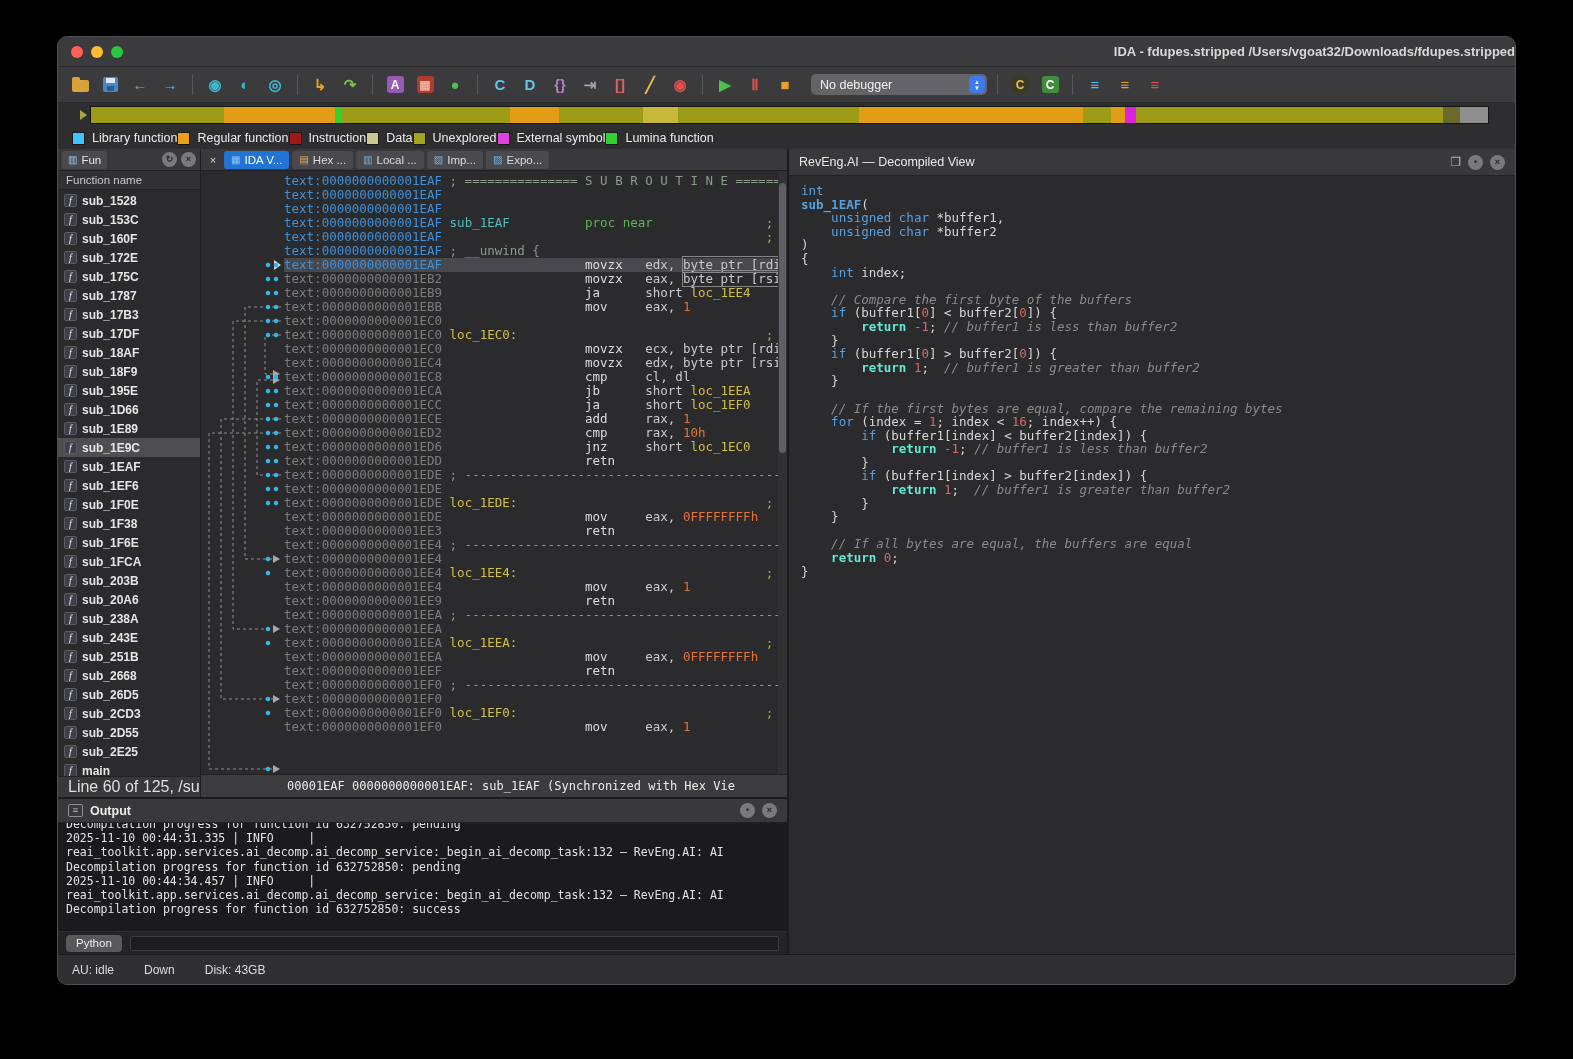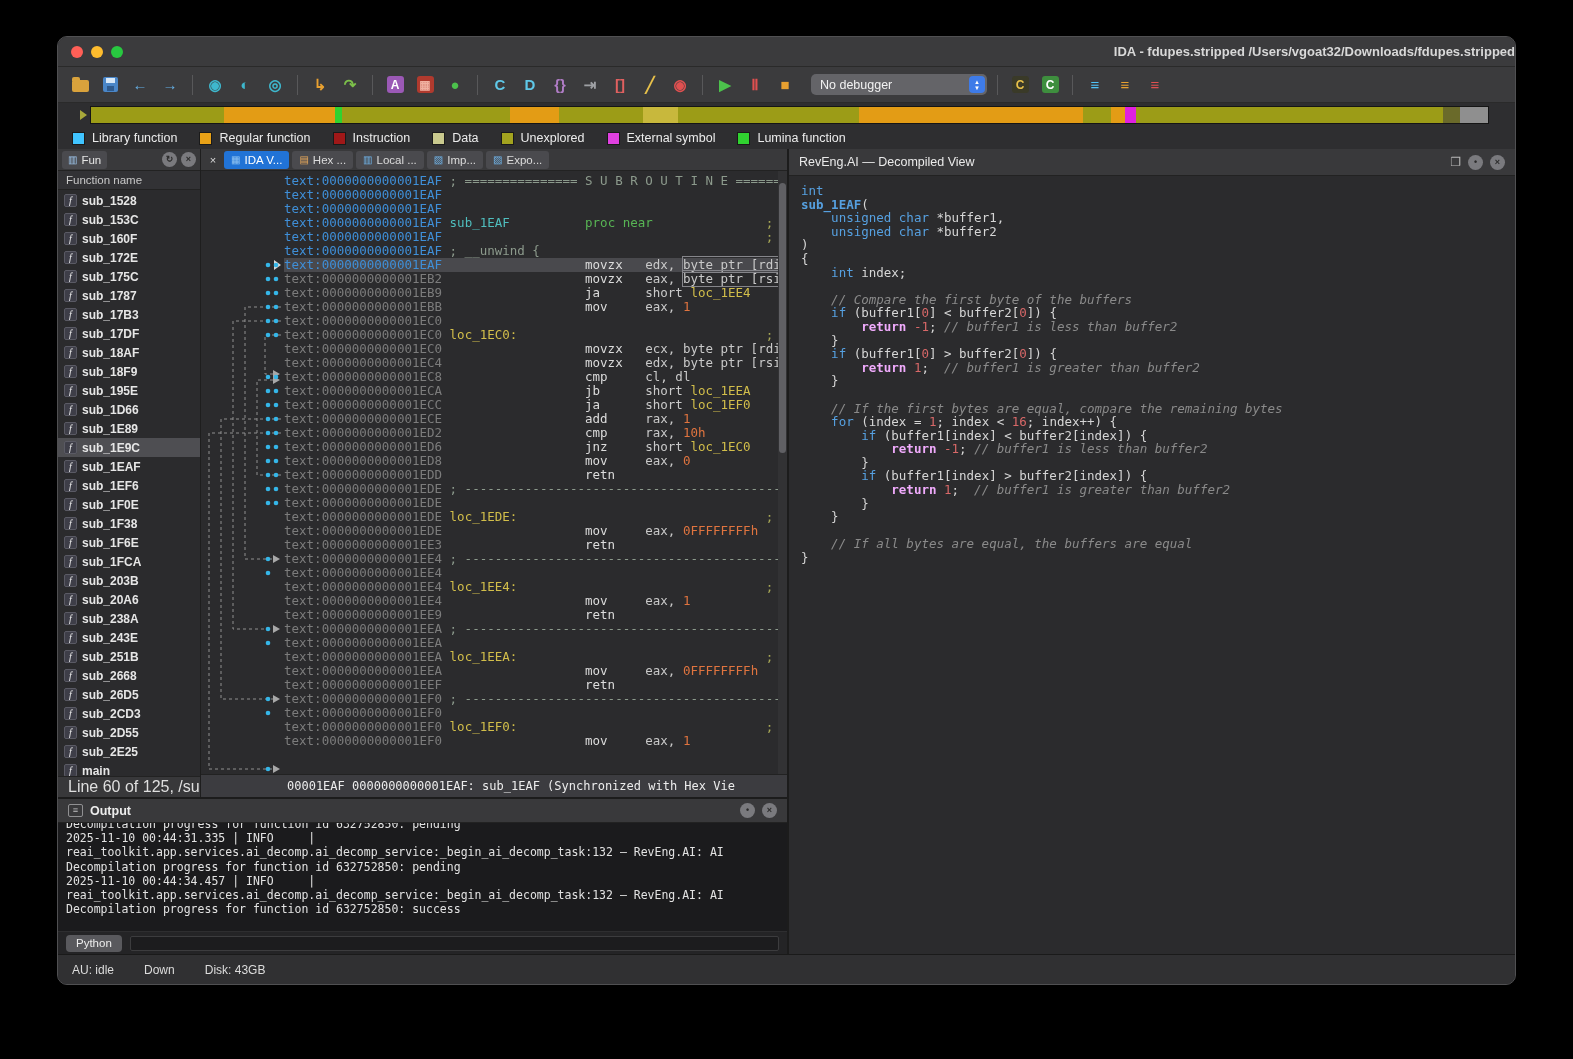--- a/index.html
+++ b/index.html
@@ -30,21 +30,21 @@
     align-items:center;position:relative;padding-left:9px;}
   .dbg-label{color:#F2F2F2;font-size:12.5px;}
   .dbg-stepper{position:absolute;right:2px;top:2px;bottom:2px;width:16px;background:#3E7BE8;border-radius:4px;
     display:flex;flex-direction:column;align-items:center;justify-content:center;color:#fff;font-size:6px;line-height:6px;}
   
   .navwrap{height:24px;display:flex;align-items:center;background:#2E2E30;padding:0 26px 0 22px;flex:0 0 auto;}
   .nav-arrow{width:0;height:0;border-left:7px solid #A8A83A;border-top:5px solid transparent;border-bottom:5px solid transparent;margin-right:3px;}
   .navband{flex:1;height:18px;display:flex;border:1px solid #151515;}
   .seg{height:100%;}
   
-  .legend{height:22px;background:#2E2E30;display:flex;align-items:center;padding-left:14px;gap:22px;flex:0 0 auto;}
+  .legend{height:22px;background:#2E2E30;display:flex;align-items:center;padding-left:14px;flex:0 0 auto;}
   .lg-item{display:flex;align-items:center;gap:7px;}
   .lg-sq{width:13px;height:13px;border:1px solid #1A1A1A;}
   .lg-lb{color:#ECECEC;font-size:12.5px;}
   
   .content{flex:1;display:flex;min-height:0;}
   .leftcol{width:729px;display:flex;flex-direction:column;min-width:0;}
   .toprow{flex:1;display:flex;min-height:0;}
   
   .fpanel{width:143px;background:#2B2B2D;border-right:1px solid #1E1E1E;display:flex;flex-direction:column;}
   .fp-tabs{height:22px;background:#39393B;border-bottom:1px solid #222;display:flex;align-items:center;padding:0 4px;gap:4px;}
@@ -89,21 +89,21 @@
     padding-left:86px;white-space:pre;overflow:hidden;}
   
   .rpanel{flex:1;border-left:2px solid #1C1C1C;display:flex;flex-direction:column;background:#2B2B2D;min-width:0;}
   .rhead{height:27px;background:#39393B;border-bottom:1px solid #222;display:flex;align-items:center;padding:0 10px;gap:28px;}
   .rtitle{color:#EAEAEA;font-size:12.5px;}
   .rbtns{margin-left:auto;display:flex;gap:7px;align-items:center;}
   .rsq{color:#B8B8B8;font-size:12px;}
   .rcode{flex:1;padding:8px 0 0 12px;font-family:"DejaVu Sans Mono",monospace;font-size:12.5px;line-height:13.6px;overflow:hidden;}
   .rline{white-space:pre;min-height:13.6px;}
   .d-K{color:#56A0E0}.d-F{color:#56A0E0;font-weight:700}.d-C{color:#8A8A8A;font-style:italic}
-  .d-R{color:#f0abfc;font-weight:700}.d-M{color:#D86868}.d-P{color:#D6D6D6}
+  .d-R{color:#5eead4;font-weight:700}.d-M{color:#D86868}.d-P{color:#D6D6D6}
   
   .output{height:157px;background:#232325;border-top:2px solid #1C1C1C;display:flex;flex-direction:column;flex:0 0 auto;}
   .ohead{height:24px;background:#39393B;border-bottom:1px solid #222;display:flex;align-items:center;gap:7px;
     padding:0 10px;color:#ECECEC;font-size:12.5px;font-weight:700;}
   .oicon{width:15px;height:13px;border:1px solid #909092;border-radius:2px;color:#C0C0C2;font-size:9px;
     line-height:11px;text-align:center;font-weight:400;}
   .olog{flex:1;overflow:hidden;background:#1B1B1D;font-family:"DejaVu Sans Mono",monospace;font-size:11.5px;
     line-height:14.2px;color:#E2E2E2;padding-left:8px;}
   .olog .oline:first-child{margin-top:-6px;}
   .oline{white-space:pre;}
@@ -521,21 +521,20 @@
                 <div class="dline"><span class="t-g">text:0000000000001EC0</span></div>
                 <div class="dline"><span class="t-g">text:0000000000001EC0</span><span class="t-p"> </span><span class="t-l">loc_1EC0:</span><span class="t-p">                                 </span><span class="t-c">; COD</span></div>
                 <div class="dline"><span class="t-g">text:0000000000001EC0</span><span class="t-p">                   </span><span class="t-i">movzx</span><span class="t-p">   </span><span class="t-p">ecx, byte ptr [rdi+rax]</span></div>
                 <div class="dline"><span class="t-g">text:0000000000001EC4</span><span class="t-p">                   </span><span class="t-i">movzx</span><span class="t-p">   </span><span class="t-p">edx, byte ptr [rsi+rax]</span></div>
                 <div class="dline"><span class="t-g">text:0000000000001EC8</span><span class="t-p">                   </span><span class="t-i">cmp</span><span class="t-p">     </span><span class="t-p">cl, dl</span></div>
                 <div class="dline"><span class="t-g">text:0000000000001ECA</span><span class="t-p">                   </span><span class="t-i">jb</span><span class="t-p">      </span><span class="t-p">short </span><span class="t-l">loc_1EEA</span></div>
                 <div class="dline"><span class="t-g">text:0000000000001ECC</span><span class="t-p">                   </span><span class="t-i">ja</span><span class="t-p">      </span><span class="t-p">short </span><span class="t-l">loc_1EF0</span></div>
                 <div class="dline"><span class="t-g">text:0000000000001ECE</span><span class="t-p">                   </span><span class="t-i">add</span><span class="t-p">     </span><span class="t-p">rax, </span><span class="t-m">1</span></div>
                 <div class="dline"><span class="t-g">text:0000000000001ED2</span><span class="t-p">                   </span><span class="t-i">cmp</span><span class="t-p">     </span><span class="t-p">rax, </span><span class="t-m">10h</span></div>
                 <div class="dline"><span class="t-g">text:0000000000001ED6</span><span class="t-p">                   </span><span class="t-i">jnz</span><span class="t-p">     </span><span class="t-p">short </span><span class="t-l">loc_1EC0</span></div>
-                <div class="dline"><span class="t-g">text:0000000000001ED8</span><span class="t-p">                   </span><span class="t-i">mov</span><span class="t-p">     </span><span class="t-p">eax, </span><span class="t-m">0</span></div>
                 <div class="dline"><span class="t-g">text:0000000000001EDD</span><span class="t-p">                   </span><span class="t-i">retn</span></div>
                 <div class="dline"><span class="t-g">text:0000000000001EDE</span><span class="t-s"> ; -------------------------------------------------------------</span></div>
                 <div class="dline"><span class="t-g">text:0000000000001EDE</span></div>
                 <div class="dline"><span class="t-g">text:0000000000001EDE</span><span class="t-p"> </span><span class="t-l">loc_1EDE:</span><span class="t-p">                                 </span><span class="t-c">; COD</span></div>
                 <div class="dline"><span class="t-g">text:0000000000001EDE</span><span class="t-p">                   </span><span class="t-i">mov</span><span class="t-p">     </span><span class="t-p">eax, </span><span class="t-m">0FFFFFFFFh</span></div>
                 <div class="dline"><span class="t-g">text:0000000000001EE3</span><span class="t-p">                   </span><span class="t-i">retn</span></div>
                 <div class="dline"><span class="t-g">text:0000000000001EE4</span><span class="t-s"> ; -------------------------------------------------------------</span></div>
                 <div class="dline"><span class="t-g">text:0000000000001EE4</span></div>
                 <div class="dline"><span class="t-g">text:0000000000001EE4</span><span class="t-p"> </span><span class="t-l">loc_1EE4:</span><span class="t-p">                                 </span><span class="t-c">; COD</span></div>
                 <div class="dline"><span class="t-g">text:0000000000001EE4</span><span class="t-p">                   </span><span class="t-i">mov</span><span class="t-p">     </span><span class="t-p">eax, </span><span class="t-m">1</span></div>
@@ -613,20 +612,21 @@
           <div class="rline"><span class="d-P">    </span><span class="d-K">for</span><span class="d-P"> (index = </span><span class="d-M">1</span><span class="d-P">; index &lt; </span><span class="d-M">16</span><span class="d-P">; index++) {</span></div>
           <div class="rline"><span class="d-P">        </span><span class="d-K">if</span><span class="d-P"> (buffer1[index] &lt; buffer2[index]) {</span></div>
           <div class="rline"><span class="d-P">            </span><span class="d-R">return</span><span class="d-P"> </span><span class="d-M">-1</span><span class="d-P">; </span><span class="d-C">// buffer1 is less than buffer2</span></div>
           <div class="rline"><span class="d-P">        }</span></div>
           <div class="rline"><span class="d-P">        </span><span class="d-K">if</span><span class="d-P"> (buffer1[index] &gt; buffer2[index]) {</span></div>
           <div class="rline"><span class="d-P">            </span><span class="d-R">return</span><span class="d-P"> </span><span class="d-M">1</span><span class="d-P">;  </span><span class="d-C">// buffer1 is greater than buffer2</span></div>
           <div class="rline"><span class="d-P">        }</span></div>
           <div class="rline"><span class="d-P">    }</span></div>
           <div class="rline"> </div>
           <div class="rline"><span class="d-P">    </span><span class="d-C">// If all bytes are equal, the buffers are equal</span></div>
+          <div class="rline"><span class="d-P">    </span><span class="d-R">return</span><span class="d-P"> </span><span class="d-M">0</span><span class="d-P">;</span></div>
           <div class="rline"><span class="d-P">}</span></div>
         </div>
     </div>
   </div>
 
   <div class="statusbar" id="statusbar">
       <span class="sbitem">AU: idle</span>
       <span class="sbitem">Down</span>
       <span class="sbitem">Disk: 43GB</span>
     </div>

